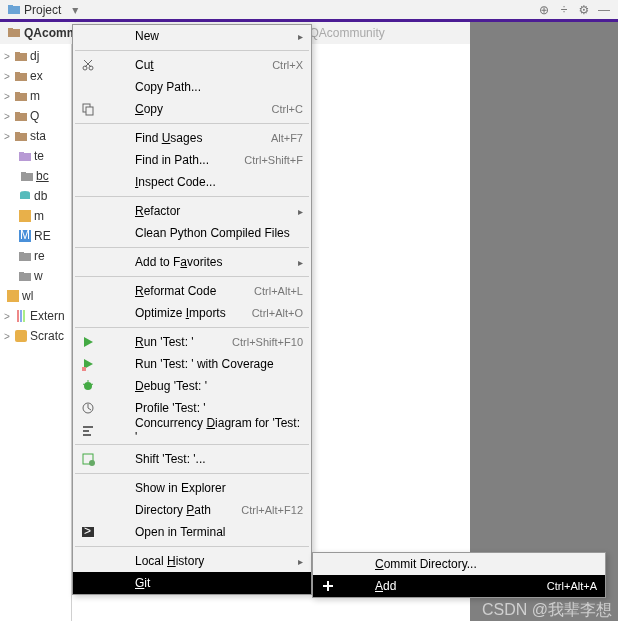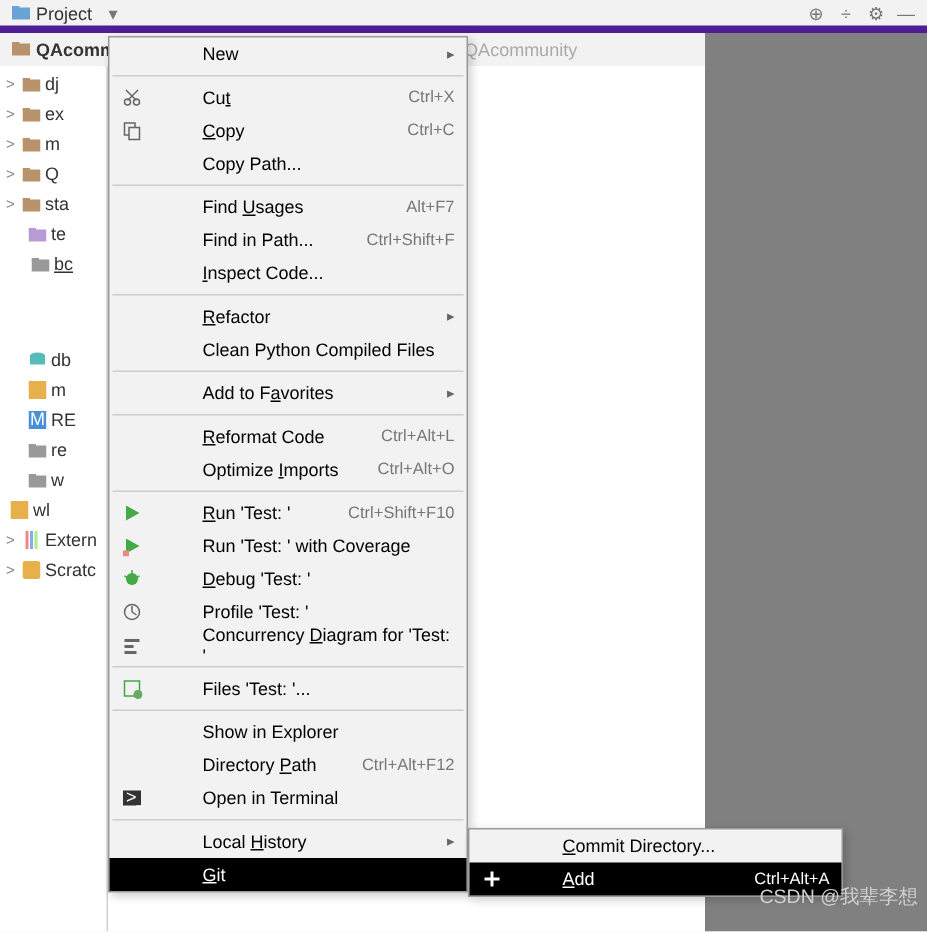--- a/index.html
+++ b/index.html
@@ -1,43 +1,43 @@
 <!DOCTYPE html>
 <html><head>
 <meta charset="utf-8">
 <style>
 * { margin: 0; padding: 0; box-sizing: border-box; font-family: "Segoe UI", Tahoma, sans-serif; font-size: 12px; }
 body { background: #f2f2f2; width: 618px; height: 621px; overflow: hidden; position: relative; }
-.toolbar { height: 22px; background: #f2f2f2; border-bottom: 5px solid #4c1d95; display: flex; align-items: center; padding-left: 6px; gap: 2px; }
+.toolbar { height: 22px; background: #f2f2f2; border-bottom: 3px solid #4c1d95; display: flex; align-items: center; padding-left: 6px; gap: 2px; }
 .tb-label { color: #333; margin-right: 4px; }
 .tb-icon { width: 16px; height: 16px; display: flex; align-items: center; justify-content: center; color: #777; }
 .tb-right { margin-left: auto; display: flex; gap: 4px; padding-right: 6px; }
 .breadcrumb { height: 22px; background: #f2f2f2; display: flex; align-items: center; padding-left: 6px; color: #aaa; font-size: 11px; }
 .breadcrumb b { color: #333; font-weight: bold; margin-right: 6px; }
 .panels { display: flex; height: calc(100% - 44px); }
 .tree { width: 72px; background: #fff; border-right: 1px solid #d0d0d0; padding-top: 2px; }
 .tree-row { display: flex; align-items: center; height: 20px; padding-left: 4px; color: #333; white-space: nowrap; overflow: hidden; }
 .tree-row .chev { width: 10px; color: #888; font-size: 10px; }
 .tree-row .ficon { width: 14px; height: 14px; margin-right: 2px; display: flex; align-items: center; justify-content: center; }
 .menu { position: absolute; background: #f2f2f2; border: 1px solid #999; box-shadow: 2px 2px 6px rgba(0,0,0,0.2); }
 .menu.main { left: 72px; top: 24px; width: 240px; }
-.menu.sub { left: 312px; top: 552px; width: 250px; }
+.menu.sub { left: 312px; top: 552px; width: 294px; }
 .menu-row { height: 22px; display: flex; align-items: center; padding: 0 8px 0 6px; color: #000; position: relative; }
 .menu-row.sel { background: #000000; color: #fff; }
 .menu-row .micon { width: 18px; display: flex; justify-content: center; color: #666; }
 .menu-row.sel .micon { color: #fff; }
 .menu-row .mlabel { flex: 1; padding-left: 2px; margin-left: 36px; }
 .menu-row .mlabel u { text-decoration: underline; }
 .menu-row .shortcut { color: #777; font-size: 11px; }
 .menu-row.sel .shortcut { color: #fff; }
 .menu-row .arrow { color: #666; font-size: 10px; margin-left: 4px; }
 .menu-sep { height: 1px; background: #ccc; margin: 3px 2px; }
 .right-gutter { position: absolute; right: 0; top: 22px; bottom: 0; width: 148px; background: #808080; }
 .editor { position: absolute; left: 72px; right: 148px; top: 44px; bottom: 0; background: #fff; }
-.watermark { position: absolute; right: 6px; bottom: 14px; color: #cfcfcf; font-size: 13px; font-weight: 500; }
+.watermark { position: absolute; right: 6px; bottom: 0; color: #cfcfcf; font-size: 16px; font-weight: 500; }
 </style>
 </head>
 <body>
 
 <div class="toolbar">
   <span class="tb-icon">
     <svg width="14" height="14" viewBox="0 0 14 14">
         <rect x="1" y="3" width="12" height="8" fill="#6aa3d5"></rect>
         <rect x="1" y="2" width="5" height="2" fill="#6aa3d5"></rect>
       </svg>
@@ -129,21 +129,21 @@
       </div>
       <div class="tree-row" style="padding-left: 20px; text-decoration: underline;">
         <span class="ficon">
           <svg width="12" height="12">
             <rect x="0" y="3" width="12" height="8" fill="#999"></rect>
             <rect x="0" y="2" width="5" height="2" fill="#999"></rect>
           </svg>
         </span>
         <span>bc</span>
       </div>
-      <div class="tree-row" style="padding-left: 18px; margin-top: 44px;">
+      <div class="tree-row" style="padding-left: 18px;">
         <span class="ficon">
           <svg width="12" height="12">
             <ellipse cx="6" cy="3" rx="5" ry="2" fill="#5bb"></ellipse>
             <rect x="1" y="3" width="10" height="6" fill="#5bb"></rect>
           </svg>
         </span>
         <span>db</span>
       </div>
       <div class="tree-row" style="padding-left: 18px;">
         <span class="ficon">
@@ -224,32 +224,32 @@
           <circle cx="4" cy="10" r="2" fill="none" stroke="#666"></circle>
           <circle cx="10" cy="10" r="2" fill="none" stroke="#666"></circle>
           <line x1="3" y1="2" x2="10" y2="9" stroke="#666"></line>
           <line x1="11" y1="2" x2="4" y2="9" stroke="#666"></line>
         </svg>
       </span>
       <span class="mlabel">Cu<u>t</u></span>
       <span class="shortcut">Ctrl+X</span>
     </div>
     <div class="menu-row">
+      <span class="micon"></span>
+      <span class="mlabel">Copy Path...</span>
+    </div>
+    <div class="menu-row">
       <span class="micon">
         <svg width="14" height="14">
           <rect x="2" y="2" width="7" height="8" fill="none" stroke="#666"></rect>
           <rect x="5" y="5" width="7" height="8" fill="#f2f2f2" stroke="#666"></rect>
         </svg>
       </span>
       <span class="mlabel"><u>C</u>opy</span>
       <span class="shortcut">Ctrl+C</span>
-    </div>
-    <div class="menu-row">
-      <span class="micon"></span>
-      <span class="mlabel">Copy Path...</span>
     </div>
     <div class="menu-sep"></div>
     <div class="menu-row">
       <span class="micon"></span>
       <span class="mlabel">Find <u>U</u>sages</span>
       <span class="shortcut">Alt+F7</span>
     </div>
     <div class="menu-row">
       <span class="micon"></span>
       <span class="mlabel">Find in Path...</span>
@@ -337,21 +337,21 @@
       <span class="mlabel">Concurrency <u>D</u>iagram for 'Test: '</span>
     </div>
     <div class="menu-sep"></div>
     <div class="menu-row">
       <span class="micon">
         <svg width="14" height="14">
           <rect x="2" y="2" width="10" height="10" fill="none" stroke="#4a4"></rect>
           <circle cx="11" cy="11" r="3" fill="#6a6"></circle>
         </svg>
       </span>
-      <span class="mlabel">Files 'Test: '...</span>
+      <span class="mlabel">Shift 'Test: '...</span>
     </div>
     <div class="menu-sep"></div>
     <div class="menu-row">
       <span class="micon"></span>
       <span class="mlabel">Show in Explorer</span>
     </div>
     <div class="menu-row">
       <span class="micon"></span>
       <span class="mlabel">Directory <u>P</u>ath</span>
       <span class="shortcut">Ctrl+Alt+F12</span>

